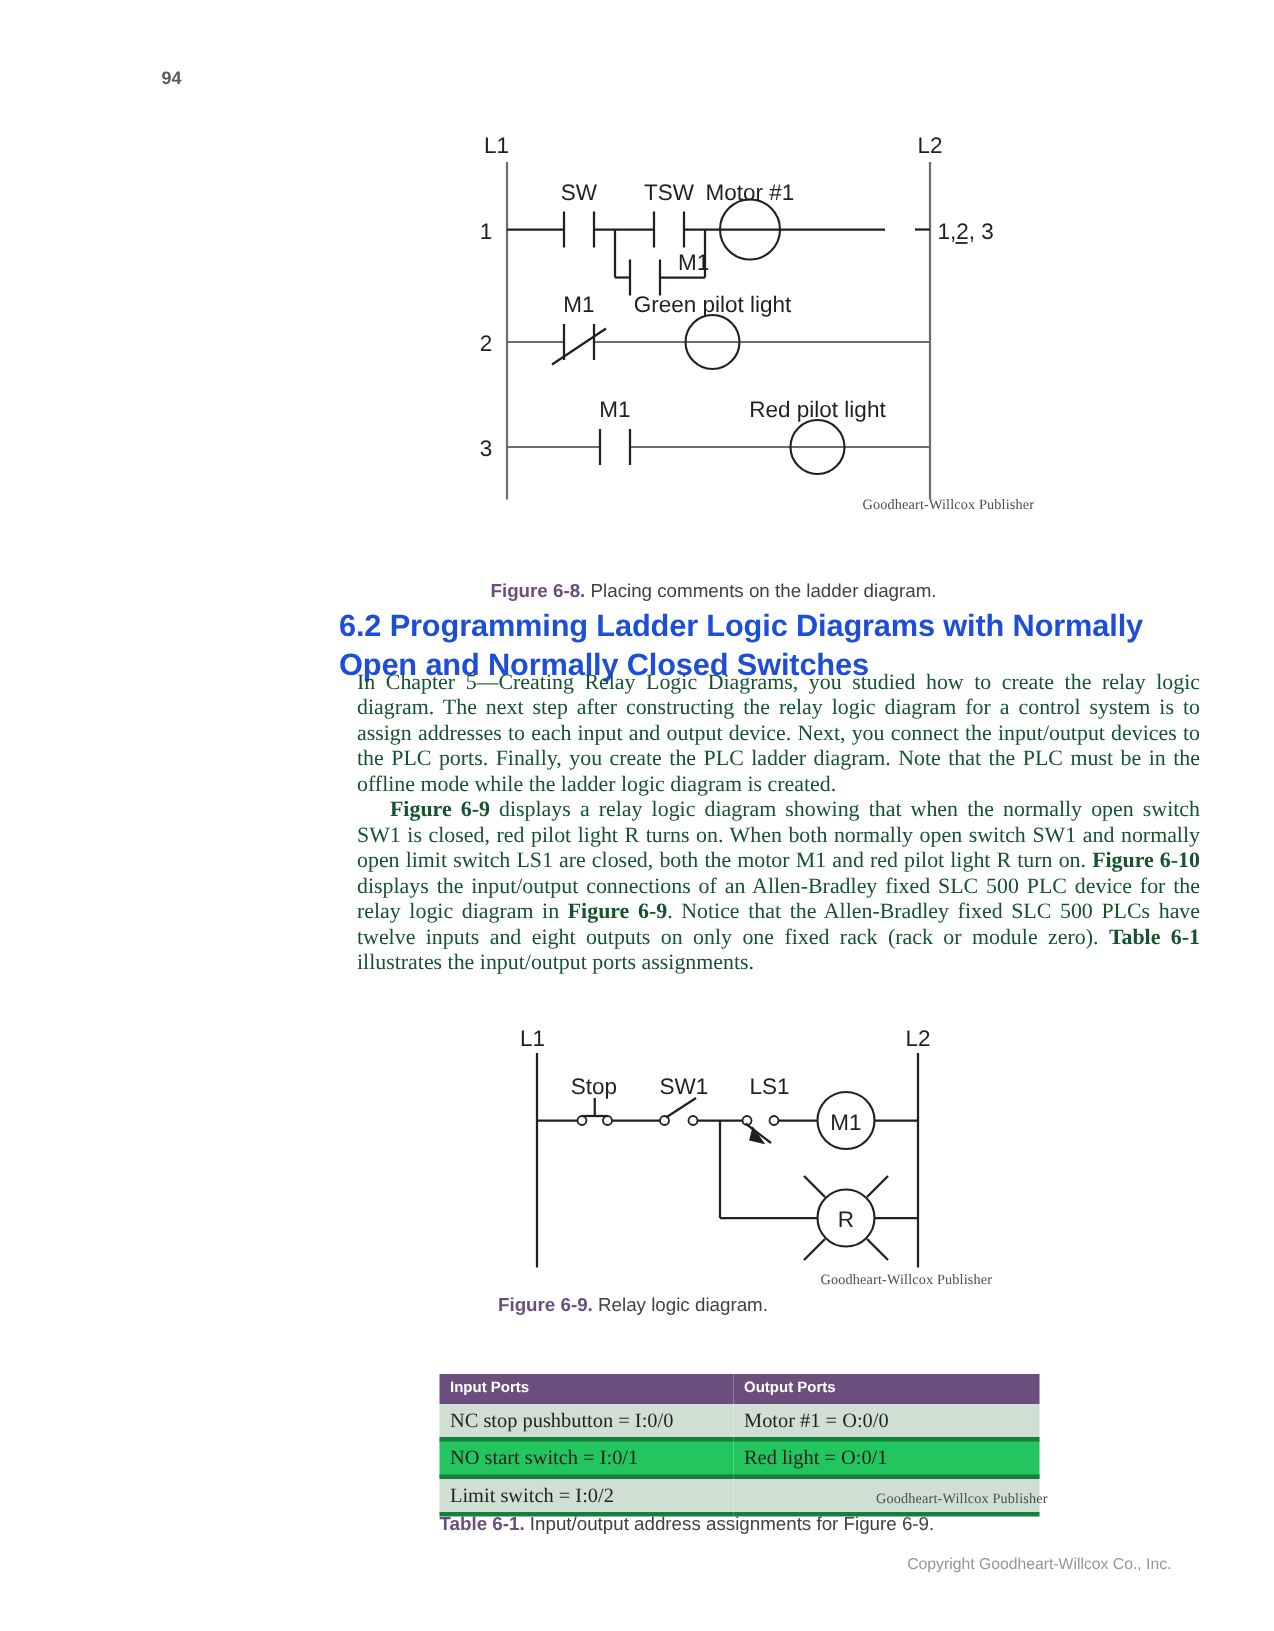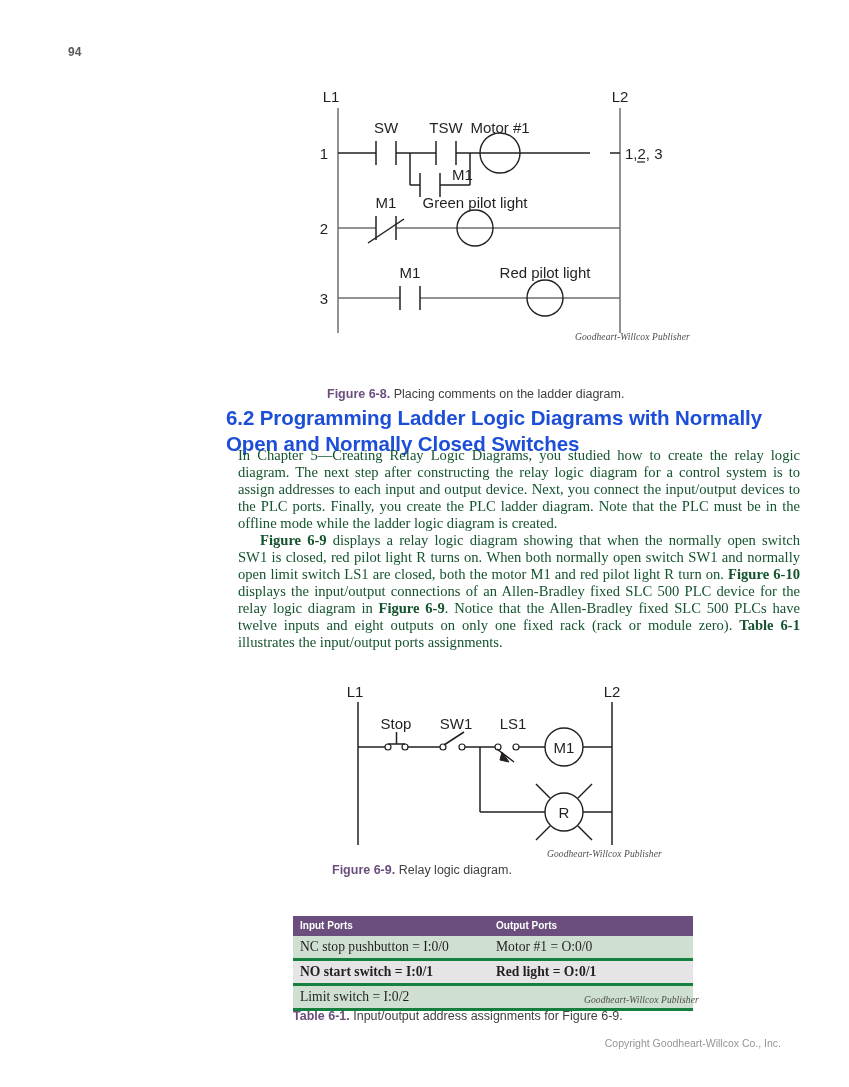--- a/index.html
+++ b/index.html
@@ -17,20 +17,21 @@
     overflow: hidden;
   }
 
   
   .running-head {
     position: absolute;
     left: 68px;
     top: 45px;
     display: flex;
     align-items: baseline;
+    text-align: right;
   }
   .folio {
     font-family: "Liberation Sans", sans-serif;
     font-weight: bold;
     font-size: 12px;
     color: #58595b;
     width: 53px;
   }
   .head-title {
     font-family: "Liberation Sans", sans-serif;
@@ -39,21 +40,20 @@
     letter-spacing: 0.1px;
   }
 
   
   .figure { position: absolute; }
   .ladder-svg, .relay-svg { display: block; }
 
   .credit {
     position: absolute;
     font-family: "Liberation Serif", serif;
-    font-style: italic;
     font-size: 9.5px;
     color: #4d4d4d;
     letter-spacing: 0.1px;
     white-space: nowrap;
   }
 
   .fig-caption {
     position: absolute;
     font-family: "Liberation Sans", sans-serif;
     font-size: 12.5px;
@@ -115,21 +115,21 @@
   }
   .ports-table td {
     font-family: "Liberation Serif", serif;
     font-size: 13.6px;
     color: #231f20;
     padding: 2px 7px 3px 7px;
     border-bottom: 3px solid #15803d;
     height: 17px;
   }
   .ports-table tr.shade td { background: #cfe0d2; }
-  .ports-table tr.plain td { background: #e5e5e5; font-weight: bold; }
+  .ports-table tr.plain td { background: #22c55e; }
   .ports-table col.c1 { width: 196px; }
   .ports-table col.c2 { width: 204px; }
 
   
   .copyright {
     position: absolute;
     right: 68px;
     top: 1037px;
     font-family: "Liberation Sans", sans-serif;
     font-size: 10.5px;

